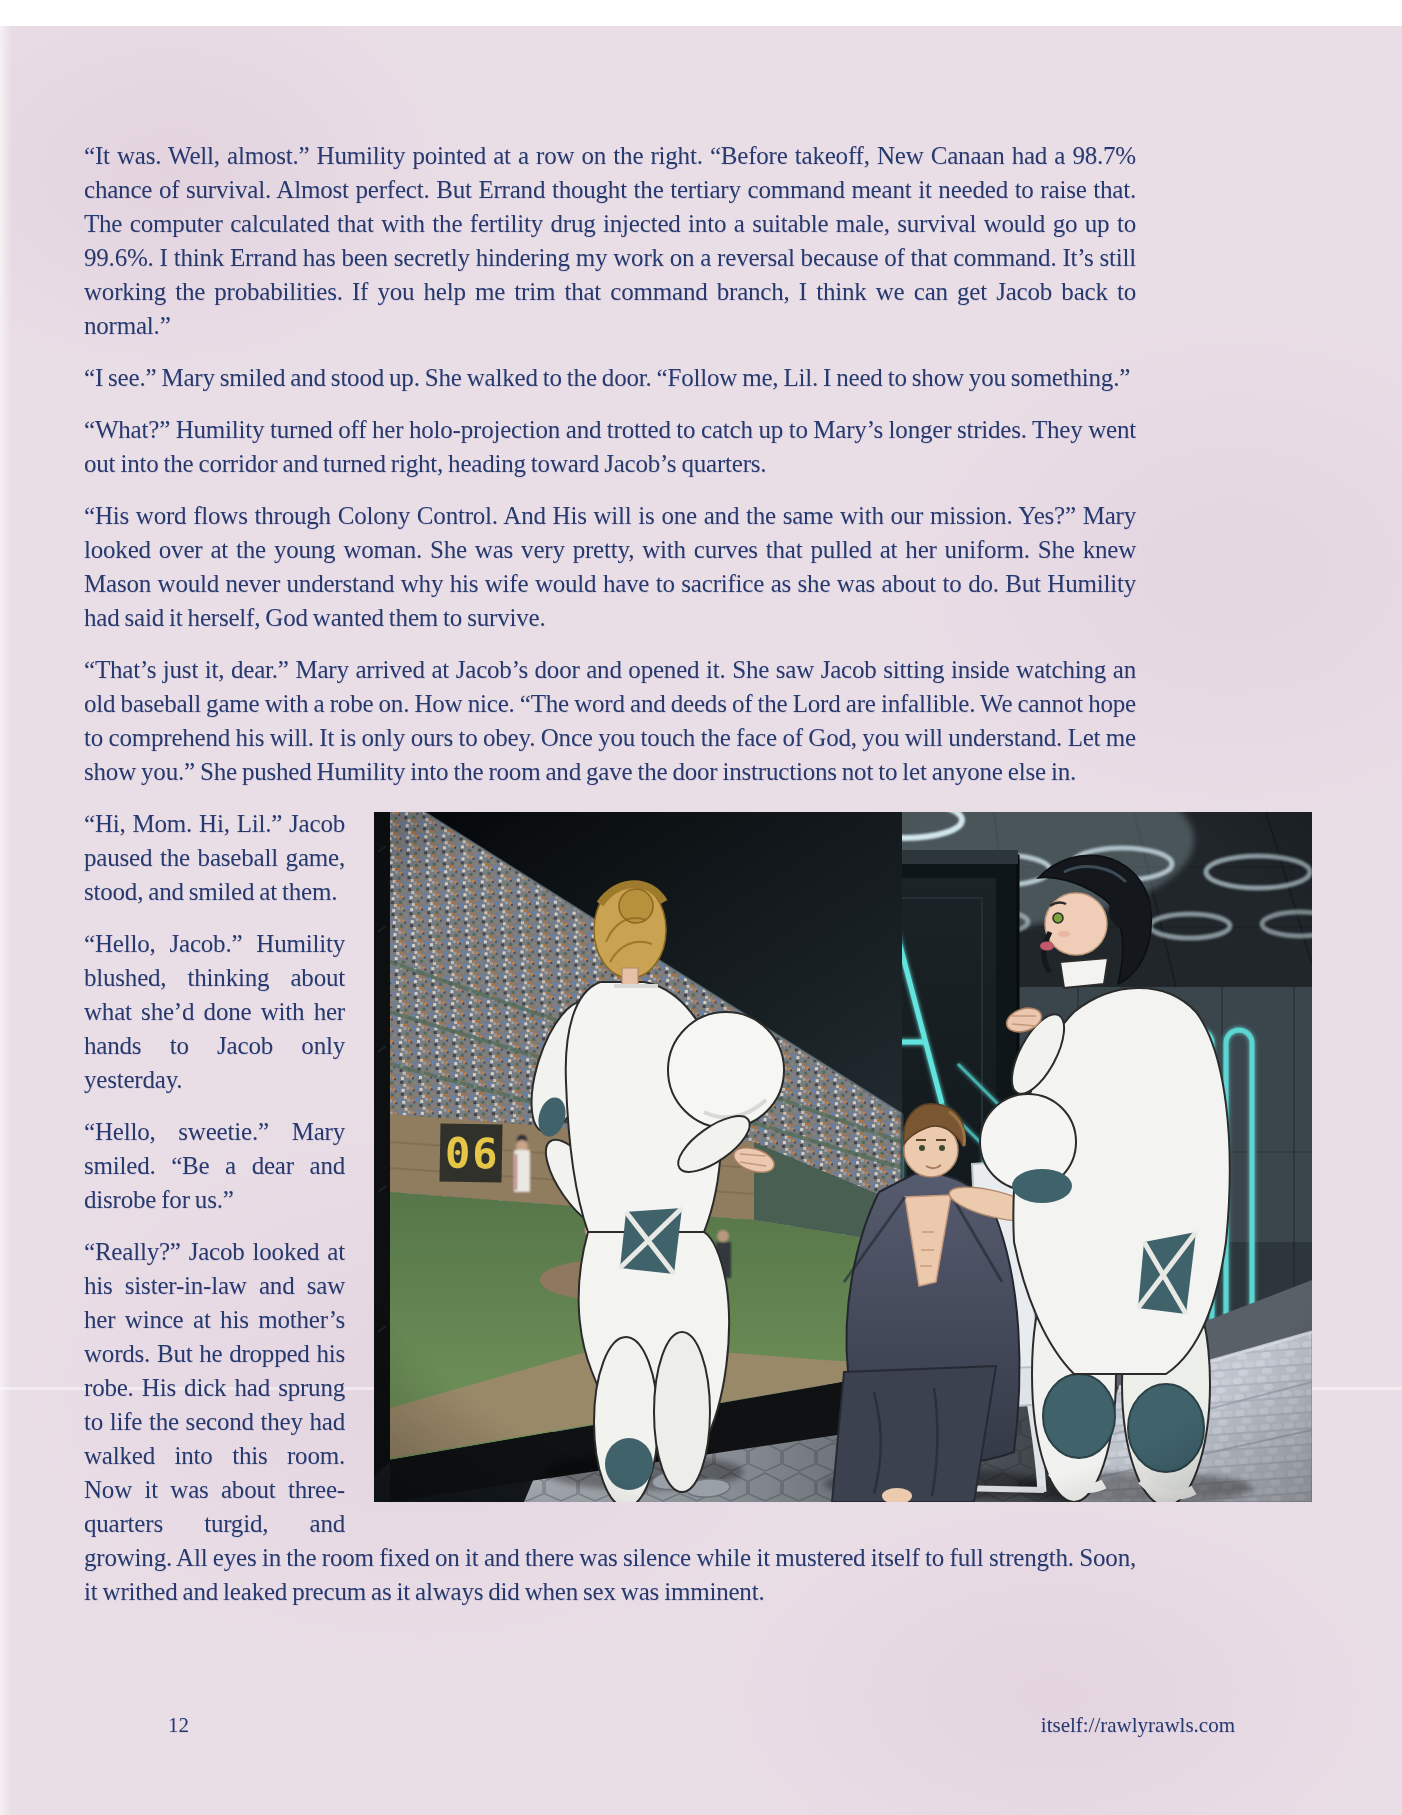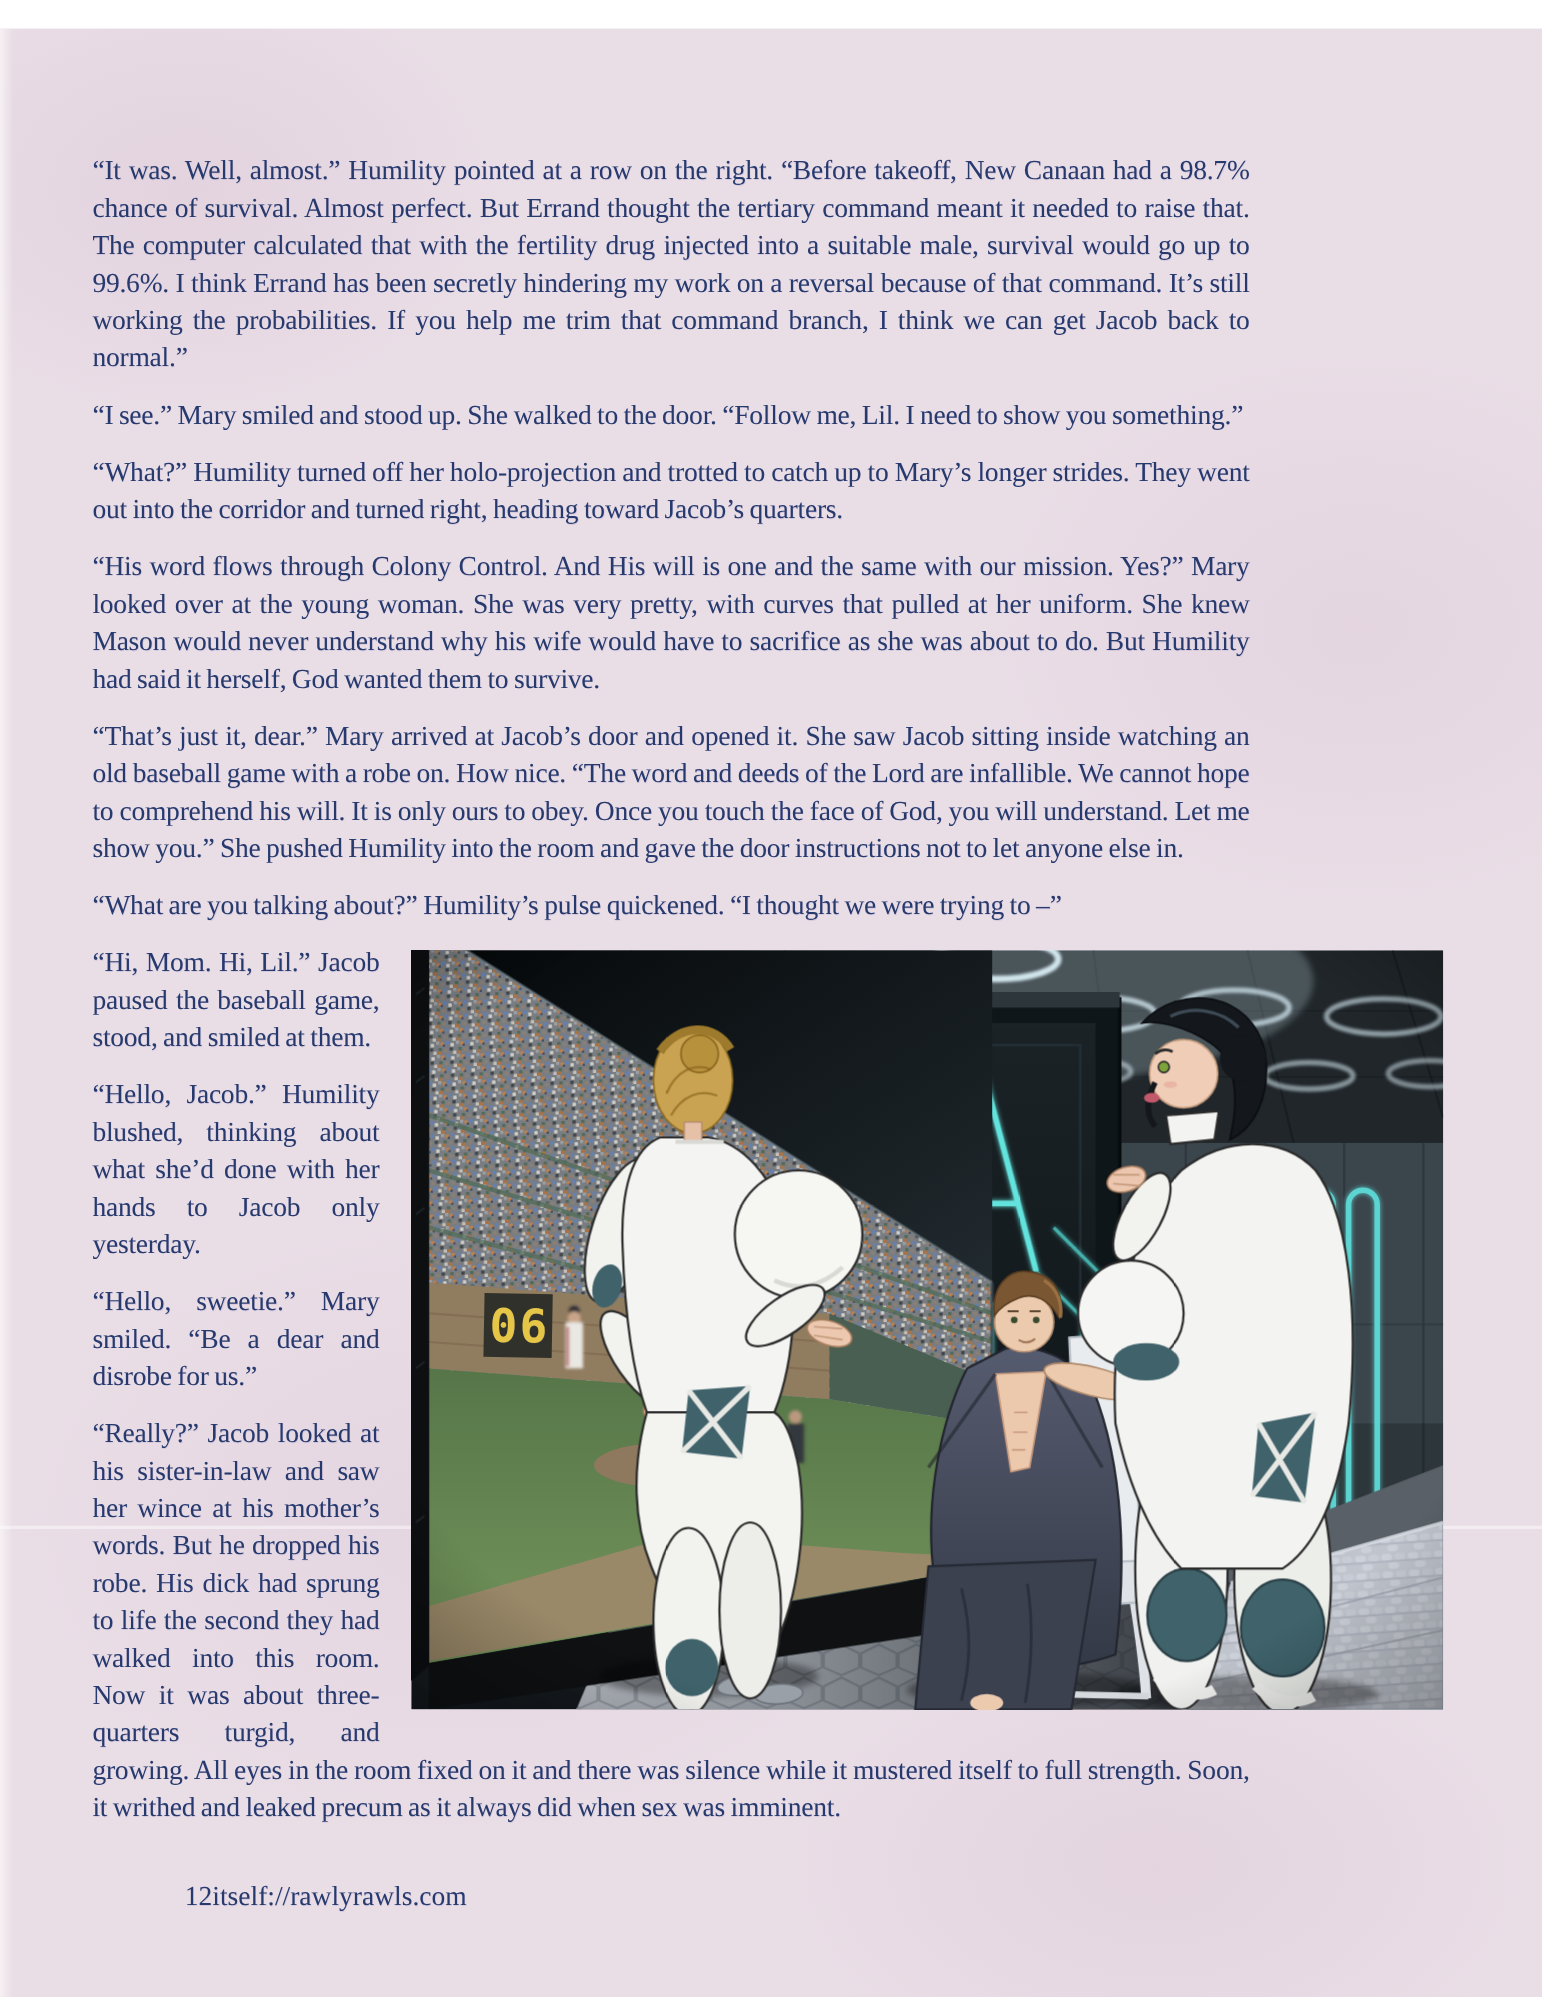--- a/index.html
+++ b/index.html
@@ -37,40 +37,39 @@
   .text-block p{margin:0 0 18px 0;}
   .illustration{
     float:right;
     width:938px;height:690px;
     margin:5px -176px 30px 29px;
     position:relative;z-index:1;
   }
   .illustration svg{display:block;width:100%;height:100%;}
   .footer{
     position:absolute;left:168px;top:1682px;width:1067px;
-    display:flex;justify-content:flex-start;
-    font-size:25px;line-height:34px;color:#263a6e;
+    display:flex;justify-content:space-between;
+    font-size:21px;line-height:34px;color:#263a6e;
     text-shadow:.5px .5px 0 rgba(150,130,190,.22);
     z-index:1;
   }
 </style>
 </head>
 <body>
 
 <div class="page">
   <div class="edge-strip"></div>
   <div class="scan-line"></div>
 
   <div class="text-block">
     <p>“It was. Well, almost.” Humility pointed at a row on the right. “Before takeoff, New Canaan had a 98.7% chance of survival. Almost perfect. But Errand thought the tertiary command meant it needed to raise that. The computer calculated that with the fertility drug injected into a suitable male, survival would go up to 99.6%. I think Errand has been secretly hindering my work on a reversal because of that command. It’s still working the probabilities. If you help me trim that command branch, I think we can get Jacob back to normal.”</p>
     <p>“I see.” Mary smiled and stood up. She walked to the door. “Follow me, Lil. I need to show you something.”</p>
     <p>“What?” Humility turned off her holo-projection and trotted to catch up to Mary’s longer strides. They went out into the corridor and turned right, heading toward Jacob’s quarters.</p>
     <p>“His word flows through Colony Control. And His will is one and the same with our mission. Yes?” Mary looked over at the young woman. She was very pretty, with curves that pulled at her uniform. She knew Mason would never understand why his wife would have to sacrifice as she was about to do. But Humility had said it herself, God wanted them to survive.</p>
     <p>“That’s just it, dear.” Mary arrived at Jacob’s door and opened it. She saw Jacob sitting inside watching an old baseball game with a robe on. How nice. “The word and deeds of the Lord are infallible. We cannot hope to comprehend his will. It is only ours to obey. Once you touch the face of God, you will understand. Let me show you.” She pushed Humility into the room and gave the door instructions not to let anyone else in.</p>
-    <p>“What are you talking about?” Humility’s pulse quickened. “I thought we were trying to –”</p>
 
     <div>
       <figure class="illustration">
         <svg viewBox="0 0 938 690" xmlns="http://www.w3.org/2000/svg">
           <defs>
             <linearGradient id="roomG" x1="0" y1="0" x2="0" y2="1">
               <stop offset="0" stop-color="#454e54"></stop>
                 <stop offset=".5" stop-color="#2c343a"></stop>
                 <stop offset="1" stop-color="#14191d"></stop>
             </linearGradient>

